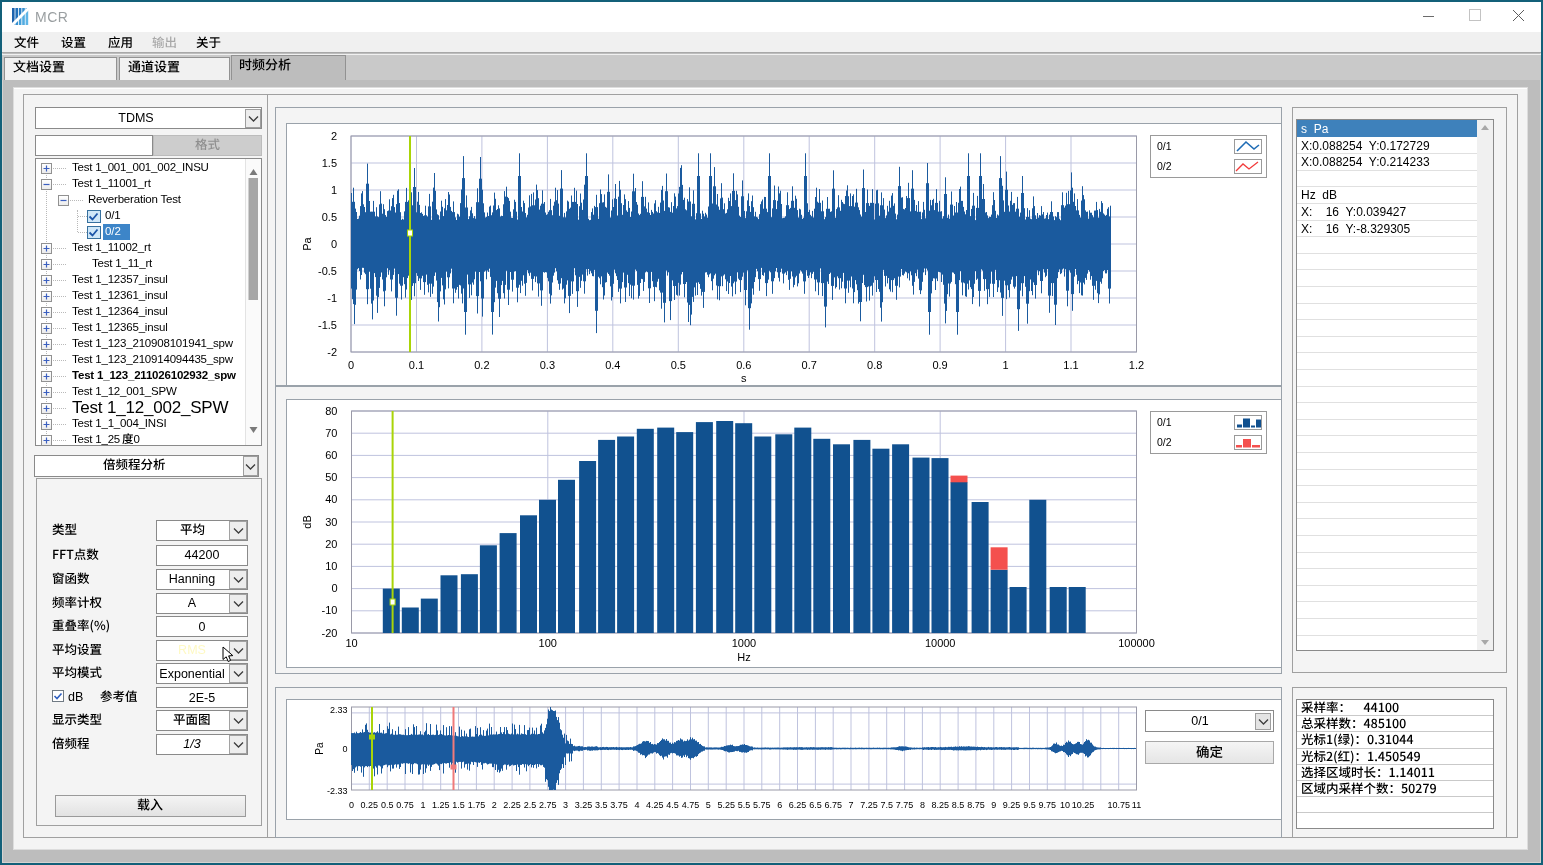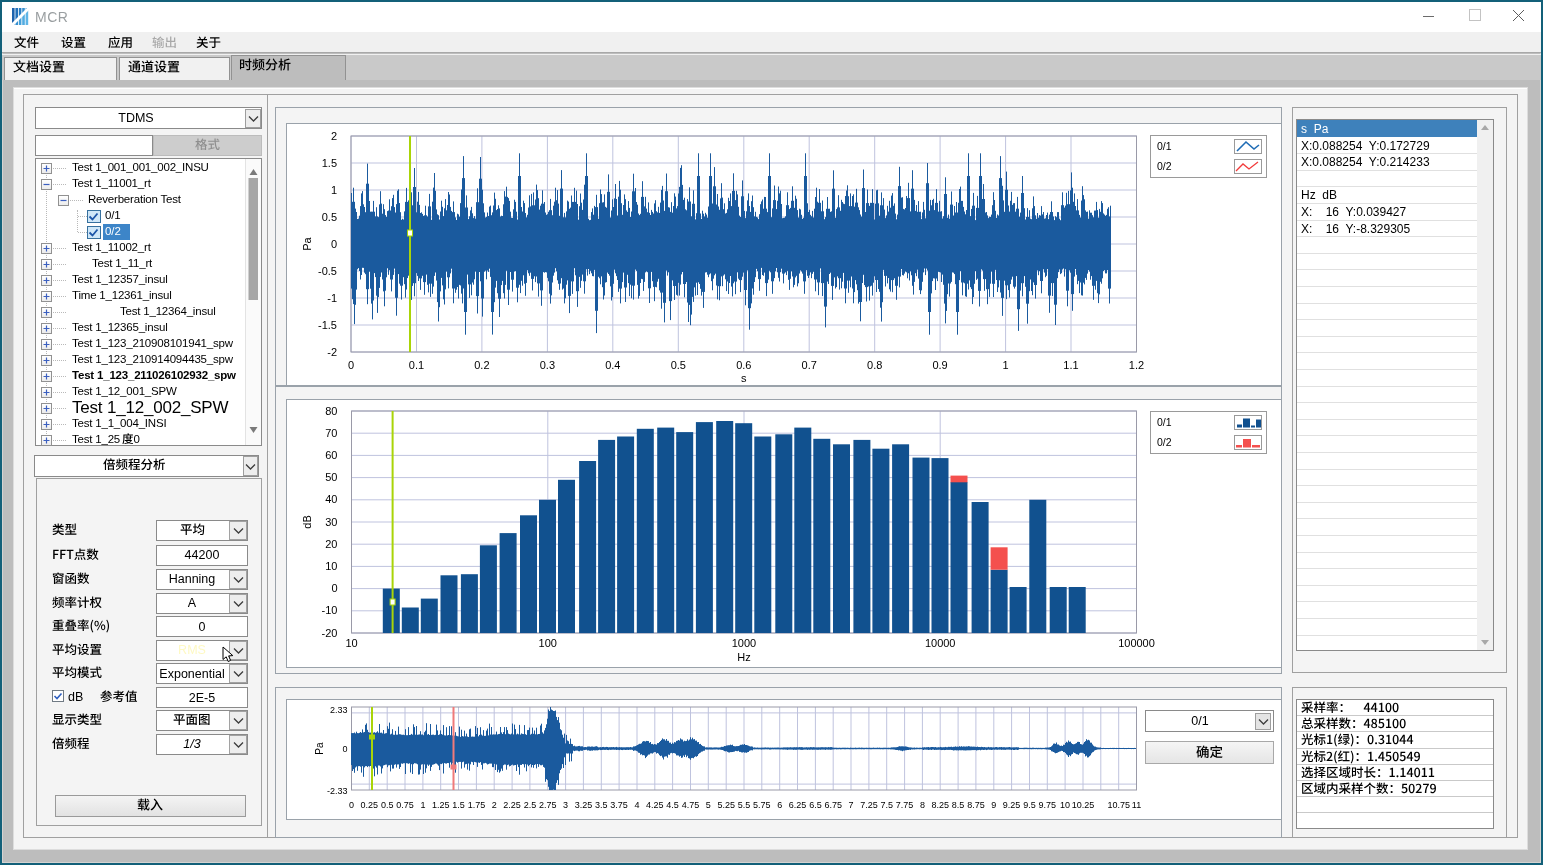--- a/index.html
+++ b/index.html
@@ -232,27 +232,27 @@
 <svg class="ab" style="left:41px;top:275px" width="11" height="11">
     <path d="M2.5 5.5H8.5M5.5 2.5V8.5" stroke="#3b5fc0" stroke-width="1.2"></path>
   </svg>
 <div style="position:absolute;left:53px;top:280px;width:13px;border-top:1px dotted #b9b9b9"></div>
 <div style="position:absolute;top:273px;font-size:11.5px;color:#000;white-space:pre;line-height:13.8px;letter-spacing:-0.2px;left:72px;">Test 1_12357_insul</div>
 <div style="position:absolute;left:41px;top:291px;width:11px;height:11px;background:linear-gradient(#fff,#ececec);border:1px solid #919191;"></div>
 <svg class="ab" style="left:41px;top:291px" width="11" height="11">
     <path d="M2.5 5.5H8.5M5.5 2.5V8.5" stroke="#3b5fc0" stroke-width="1.2"></path>
   </svg>
 <div style="position:absolute;left:53px;top:296px;width:13px;border-top:1px dotted #b9b9b9"></div>
-<div style="position:absolute;top:289px;font-size:11.5px;color:#000;white-space:pre;line-height:13.8px;letter-spacing:-0.2px;left:72px;">Time 1_12361_insul</div>
+<div style="position:absolute;top:289px;font-size:11.5px;color:#000;white-space:pre;line-height:13.8px;letter-spacing:-0.2px;left:72px;">Test 1_12361_insul</div>
 <div style="position:absolute;left:41px;top:307px;width:11px;height:11px;background:linear-gradient(#fff,#ececec);border:1px solid #919191;"></div>
 <svg class="ab" style="left:41px;top:307px" width="11" height="11">
     <path d="M2.5 5.5H8.5M5.5 2.5V8.5" stroke="#3b5fc0" stroke-width="1.2"></path>
   </svg>
 <div style="position:absolute;left:53px;top:312px;width:13px;border-top:1px dotted #b9b9b9"></div>
-<div style="position:absolute;top:305px;font-size:11.5px;color:#000;white-space:pre;line-height:13.8px;letter-spacing:-0.2px;left:72px;margin-left:48px;">Test 1_12364_insul</div>
+<div style="position:absolute;top:305px;font-size:11.5px;color:#000;white-space:pre;line-height:13.8px;letter-spacing:-0.2px;left:72px;">Test 1_12364_insul</div>
 <div style="position:absolute;left:41px;top:323px;width:11px;height:11px;background:linear-gradient(#fff,#ececec);border:1px solid #919191;"></div>
 <svg class="ab" style="left:41px;top:323px" width="11" height="11">
     <path d="M2.5 5.5H8.5M5.5 2.5V8.5" stroke="#3b5fc0" stroke-width="1.2"></path>
   </svg>
 <div style="position:absolute;left:53px;top:328px;width:13px;border-top:1px dotted #b9b9b9"></div>
 <div style="position:absolute;top:321px;font-size:11.5px;color:#000;white-space:pre;line-height:13.8px;letter-spacing:-0.2px;left:72px;">Test 1_12365_insul</div>
 <div style="position:absolute;left:41px;top:339px;width:11px;height:11px;background:linear-gradient(#fff,#ececec);border:1px solid #919191;"></div>
 <svg class="ab" style="left:41px;top:339px" width="11" height="11">
     <path d="M2.5 5.5H8.5M5.5 2.5V8.5" stroke="#3b5fc0" stroke-width="1.2"></path>
   </svg>

